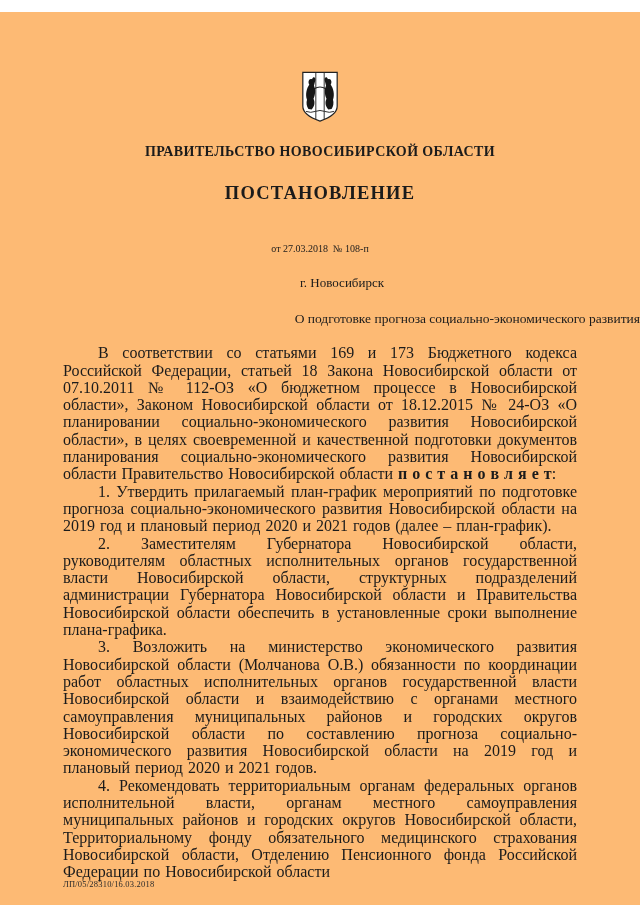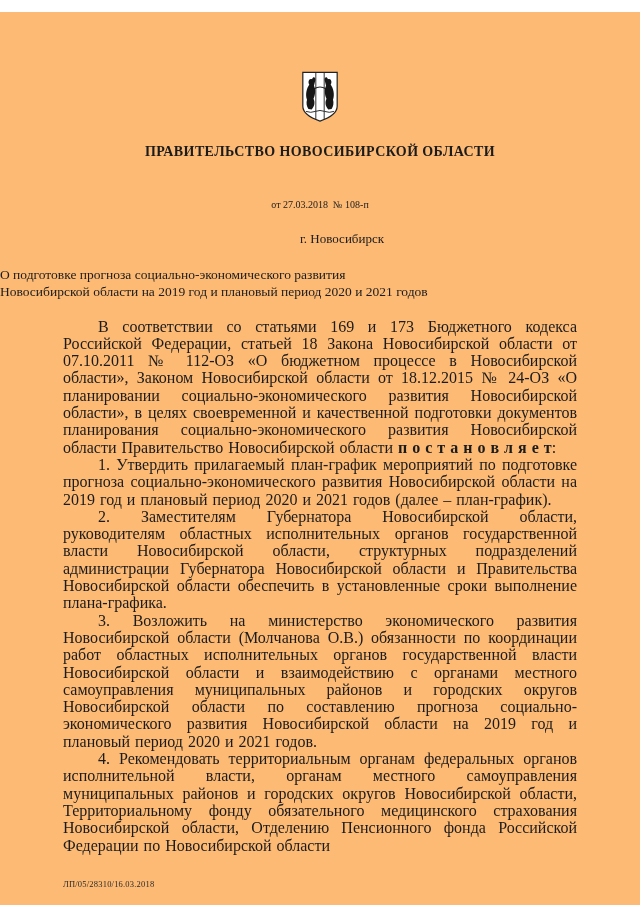--- a/index.html
+++ b/index.html
@@ -41,21 +41,21 @@
     white-space: pre-wrap;
   }
   .city-line {
     margin-top: 21px;
     text-align: center;
     font-size: 13px;
     padding-left: 44px;
   }
   .doc-title {
     margin-top: 19px;
-    text-align: left;
+    text-align: right;
     font-size: 13.5px;
     line-height: 17.3px;
   }
   .body-text {
     margin: 17px 63px 0 63px;
     font-size: 16px;
     line-height: 17.3px;
     text-align: justify;
     text-align-last: left;
   }
@@ -95,28 +95,28 @@
       <path d="M6,31 C4,25 5.5,19 8.5,14.5 C6.5,11.5 8.5,7 11.5,9 C12.5,5.5 15.5,6.5 15,10 L13.5,16 C15.5,20 15,26 13,30 C15,34 14,38.5 11,41.5 L7.5,41 C5.5,37.5 5,34.5 6,31 Z" fill="#161616"></path>
 
       <path d="M6,31 C4,25 5.5,19 8.5,14.5 C6.5,11.5 8.5,7 11.5,9 C12.5,5.5 15.5,6.5 15,10 L13.5,16 C15.5,20 15,26 13,30 C15,34 14,38.5 11,41.5 L7.5,41 C5.5,37.5 5,34.5 6,31 Z" fill="#161616" transform="translate(40,0) scale(-1,1)"></path>
 
       <path d="M5,43.5 Q10,45.5 15,43.5 Q20,41.5 25,43.5 Q30,45.5 35,43.5" fill="none" stroke="#222222" stroke-width="1"></path>
     </svg>
   </div>
 
   <div class="authority">ПРАВИТЕЛЬСТВО НОВОСИБИРСКОЙ ОБЛАСТИ</div>
 
+  <div class="doc-type">ПОСТАНОВЛЕНИЕ</div>
 
   <div class="date-line">от 27.03.2018  № 108-п</div>
 
   <div class="city-line">г. Новосибирск</div>
 
   <div class="doc-title">
     <div>О подготовке прогноза социально-экономического развития</div>
-    <div>Новосибирской области на 2019 год и плановый период 2020 и 2021 годов</div>
   </div>
 
   <div class="body-text">
     <p><span>В соответствии со статьями 169 и 173 Бюджетного кодекса Российской Федерации, статьей 18 Закона Новосибирской области от 07.10.2011 № 112-ОЗ «О бюджетном процессе в Новосибирской области», Законом Новосибирской области от 18.12.2015 № 24-ОЗ «О планировании социально-экономического развития Новосибирской области», в целях своевременной и качественной подготовки документов планирования социально-экономического развития Новосибирской области Правительство Новосибирской области </span><span class="resolves">п о с т а н о в л я е т</span><span>:</span></p>
     <p>1. Утвердить прилагаемый план-график мероприятий по подготовке прогноза социально-экономического развития Новосибирской области на 2019 год и плановый период 2020 и 2021 годов (далее – план-график).</p>
     <p>2. Заместителям Губернатора Новосибирской области, руководителям областных исполнительных органов государственной власти Новосибирской области, структурных подразделений администрации Губернатора Новосибирской области и Правительства Новосибирской области обеспечить в установленные сроки выполнение плана-графика.</p>
     <p>3. Возложить на министерство экономического развития Новосибирской области (Молчанова О.В.) обязанности по координации работ областных исполнительных органов государственной власти Новосибирской области и взаимодействию с органами местного самоуправления муниципальных районов и городских округов Новосибирской области по составлению прогноза социально-экономического развития Новосибирской области на 2019 год и плановый период 2020 и 2021 годов.</p>
     <p>4. Рекомендовать территориальным органам федеральных органов исполнительной власти, органам местного самоуправления муниципальных районов и городских округов Новосибирской области, Территориальному фонду обязательного медицинского страхования Новосибирской области, Отделению Пенсионного фонда Российской Федерации по Новосибирской области</p>
   </div>
 

